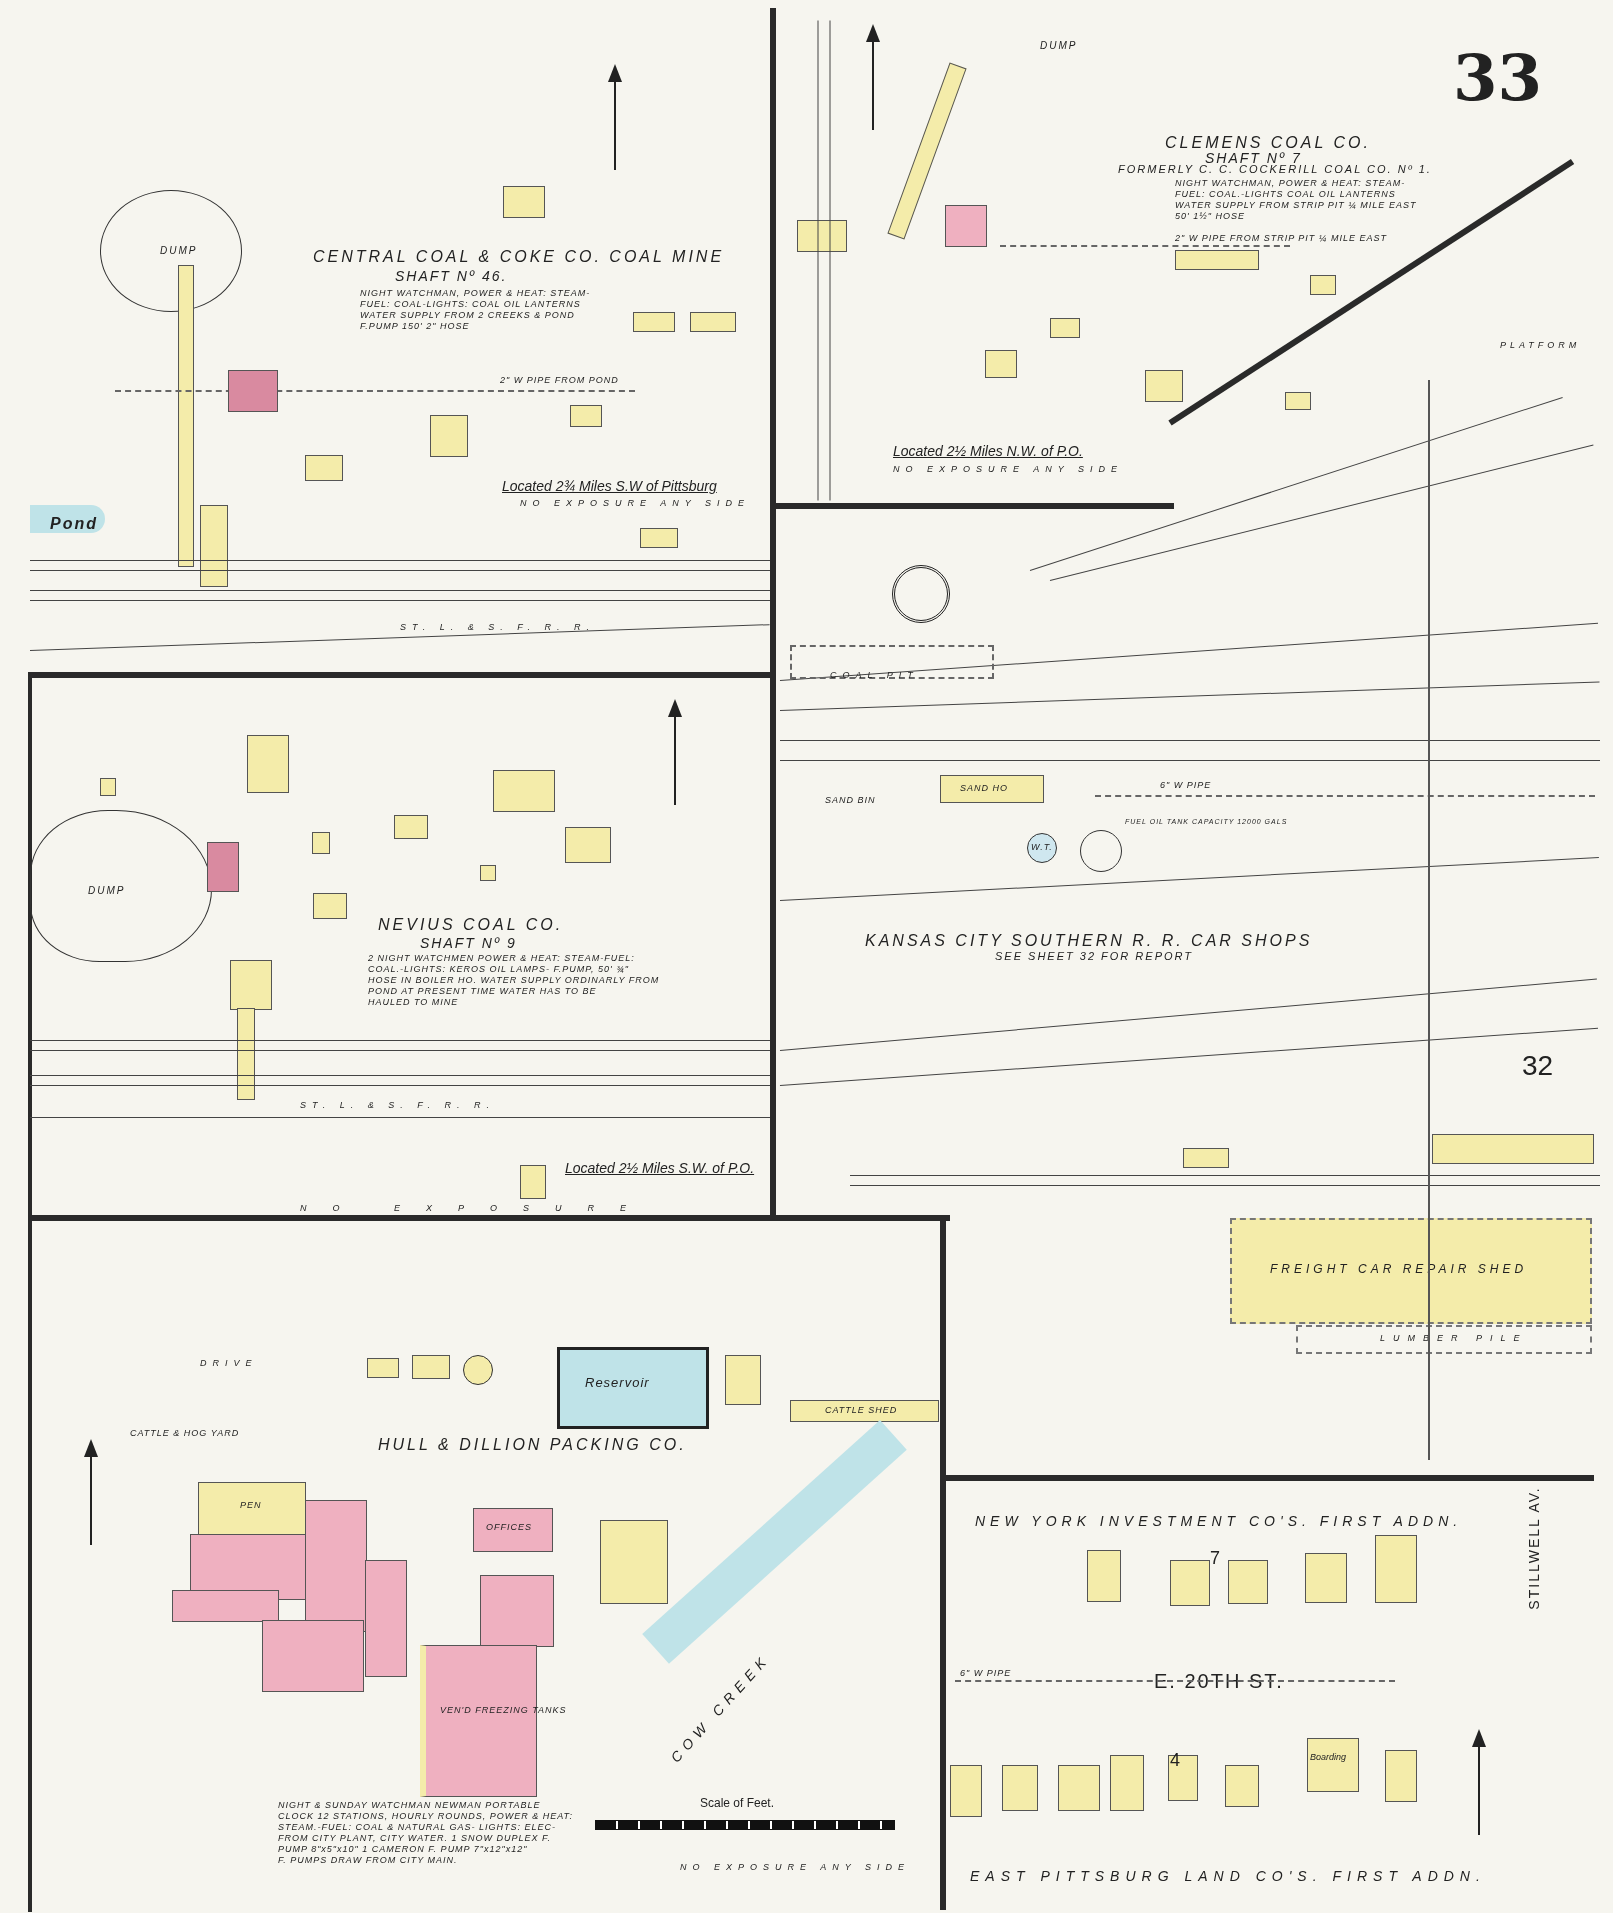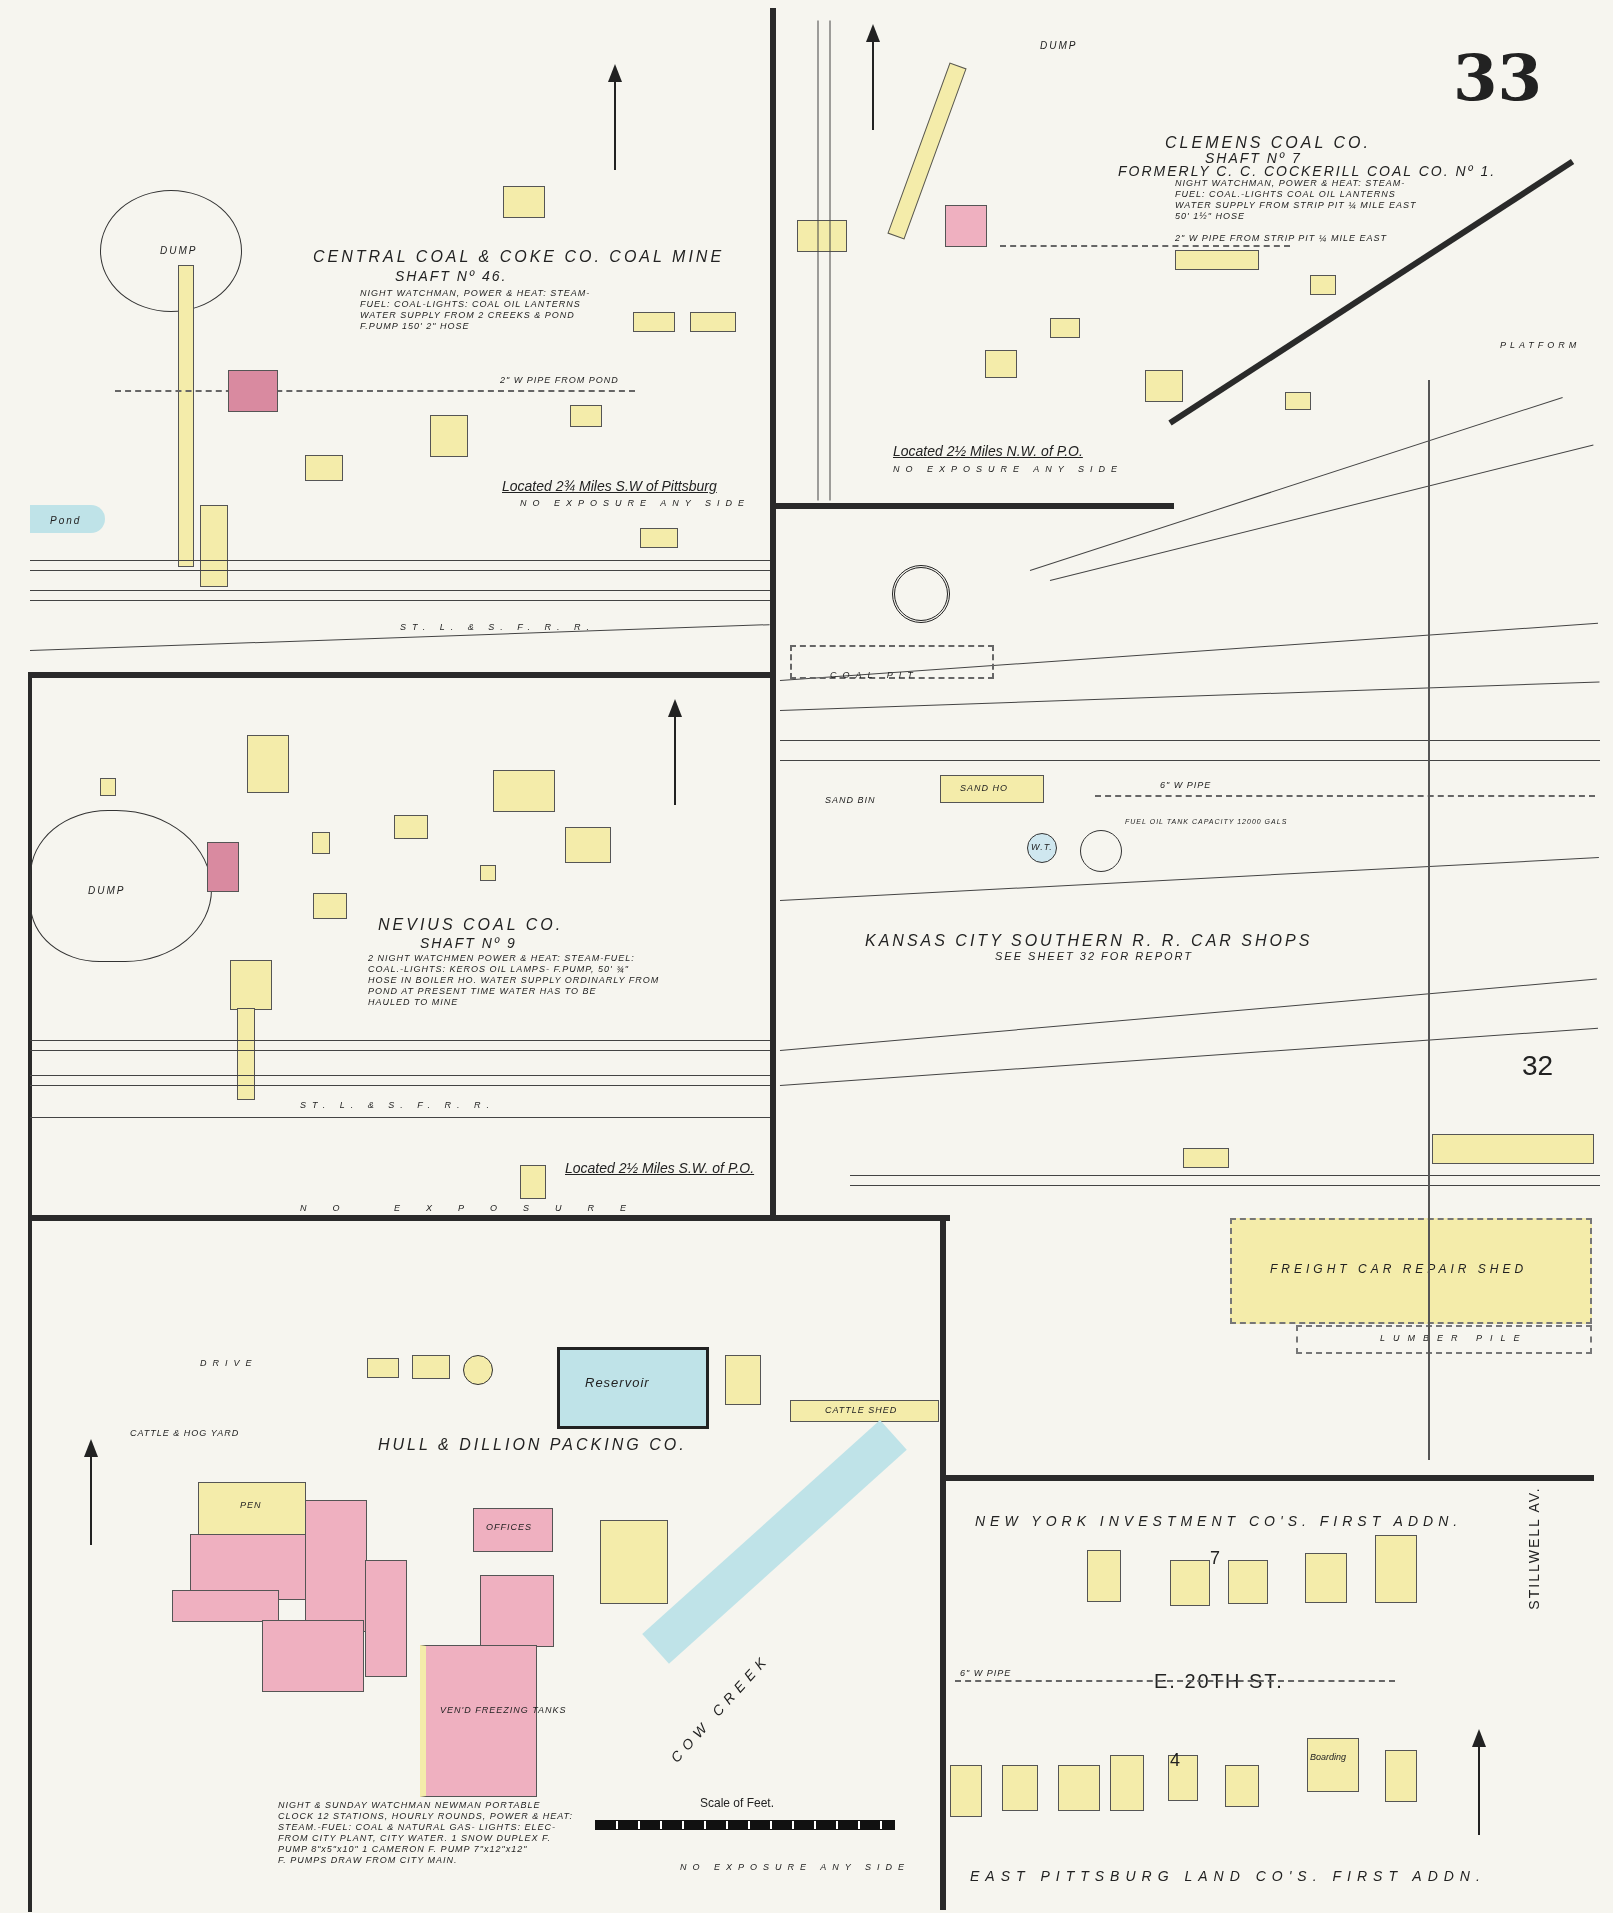--- a/index.html
+++ b/index.html
@@ -59,38 +59,38 @@
     <div class="bldg" style="left:503px;top:186px;width:40px;height:30px;"></div>
     <div class="bldg" style="left:633px;top:312px;width:40px;height:18px;"></div>
     <div class="bldg" style="left:690px;top:312px;width:44px;height:18px;"></div>
     <div class="brick" style="left:228px;top:370px;width:48px;height:40px;background:#d98aa0;"></div>
     <div class="bldg" style="left:430px;top:415px;width:36px;height:40px;"></div>
     <div class="bldg" style="left:305px;top:455px;width:36px;height:24px;"></div>
     <div class="bldg" style="left:570px;top:405px;width:30px;height:20px;"></div>
     <div class="bldg" style="left:640px;top:528px;width:36px;height:18px;"></div>
     <div class="bldg" style="left:200px;top:505px;width:26px;height:80px;"></div>
     <div class="water" style="left:30px;top:505px;width:75px;height:28px;border-radius:0 20px 20px 0;"></div>
-    <div class="lbl" style="left:50px;top:515px;font-size:10px;">Pond</div>
+    <div class="lbl" style="left:50px;top:515px;font-size:16px;font-weight:bold;">Pond</div>
     <div class="lbl loc" style="left:502px;top:478px;">Located 2¾ Miles S.W of Pittsburg</div>
     <div class="lbl exp" style="left:520px;top:498px;">NO EXPOSURE ANY SIDE</div>
     <div class="rail" style="left:30px;top:560px;width:740px;"></div>
     <div class="rail" style="left:30px;top:570px;width:740px;"></div>
     <div class="rail" style="left:30px;top:590px;width:740px;"></div>
     <div class="rail" style="left:30px;top:600px;width:740px;"></div>
     <div class="rail" style="left:30px;top:650px;width:740px;transform:rotate(-2deg);"></div>
     <div class="lbl note" style="left:400px;top:622px;letter-spacing:6px;">ST. L. &amp; S. F. R. R.</div>
   </div>
 
   <div>
     <div class="arrow" style="left:872px;top:40px;height:90px;"></div>
     <div class="bldg" style="left:918px;top:60px;width:16px;height:180px;transform:rotate(20deg);"></div>
     <div class="lbl sub" style="left:1040px;top:40px;font-size:10px;">DUMP</div>
     <div class="lbl title" style="left:1165px;top:134px;">CLEMENS COAL CO.</div>
     <div class="lbl sub" style="left:1205px;top:150px;">SHAFT Nº 7</div>
-    <div class="lbl" style="left:1118px;top:163px;font-size:14px;">FORMERLY C. C. COCKERILL COAL CO. Nº 1.</div>
+    <div class="lbl" style="left:1118px;top:163px;font-size:11px;">FORMERLY C. C. COCKERILL COAL CO. Nº 1.</div>
     <div class="lbl note" style="left:1175px;top:178px;">NIGHT WATCHMAN, POWER &amp; HEAT: STEAM-
 FUEL: COAL.-LIGHTS COAL OIL LANTERNS
 WATER SUPPLY FROM STRIP PIT ¼ MILE EAST
 50' 1½" HOSE</div>
     <div class="lbl note" style="left:1175px;top:233px;">2" W PIPE FROM STRIP PIT ¼ MILE EAST</div>
     <div class="dash" style="left:1000px;top:245px;width:290px;"></div>
     <div class="bldg" style="left:797px;top:220px;width:48px;height:30px;"></div>
     <div class="brick" style="left:945px;top:205px;width:40px;height:40px;"></div>
     <div class="bldg" style="left:1175px;top:250px;width:82px;height:18px;"></div>
     <div class="bldg" style="left:1310px;top:275px;width:24px;height:18px;"></div>

